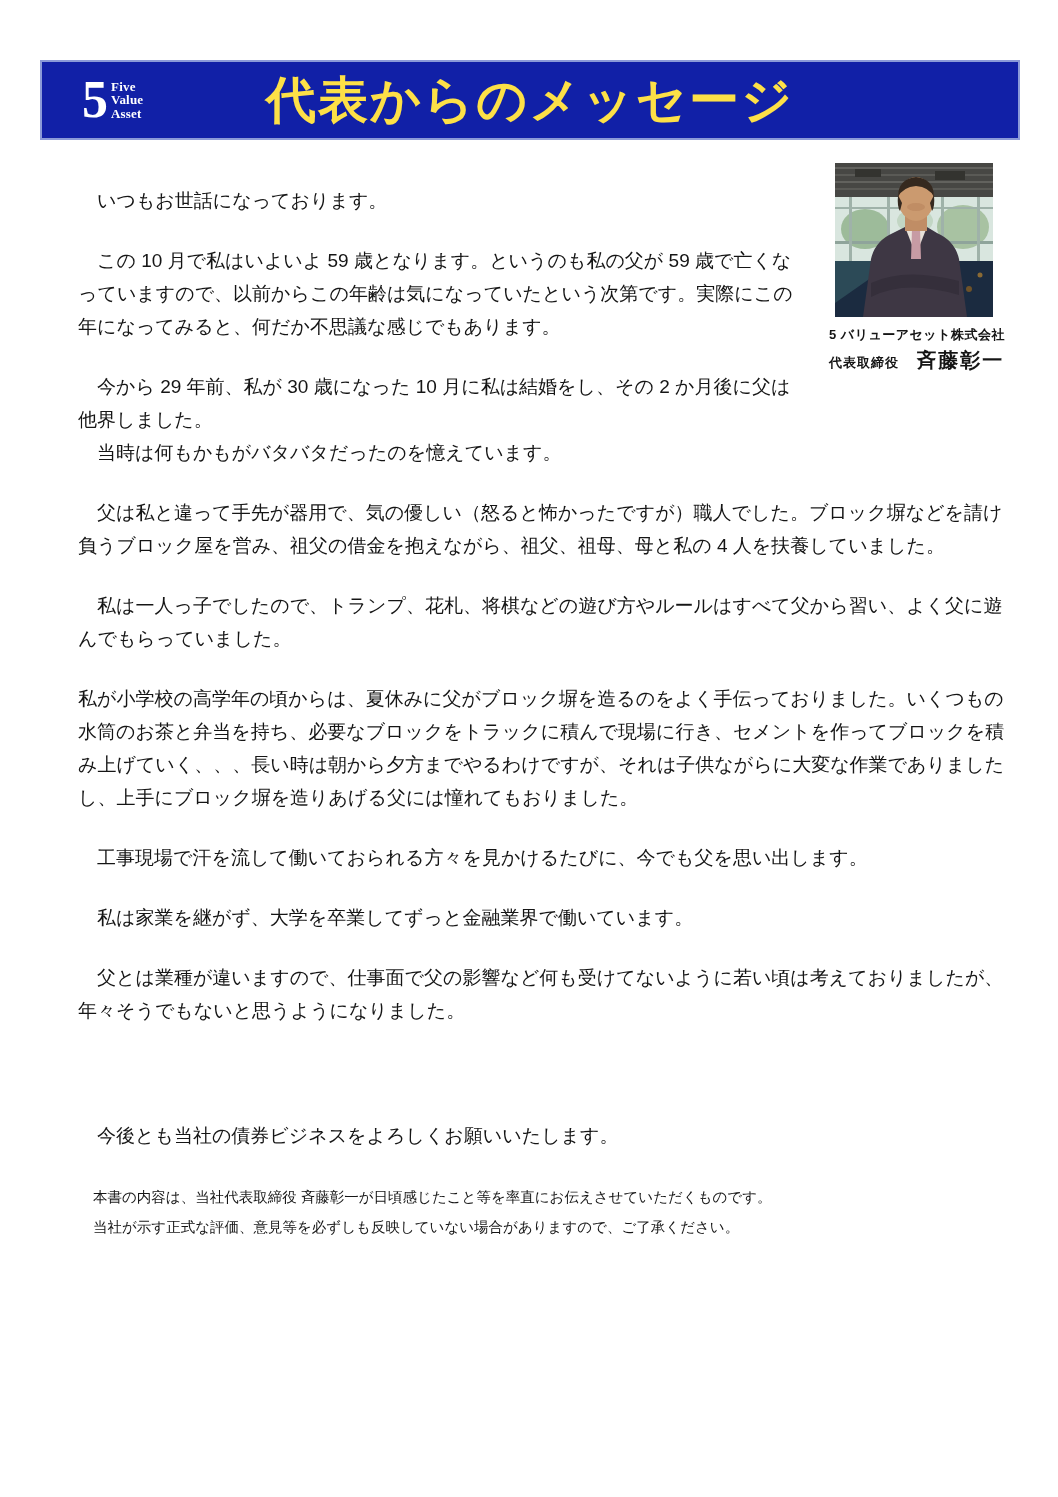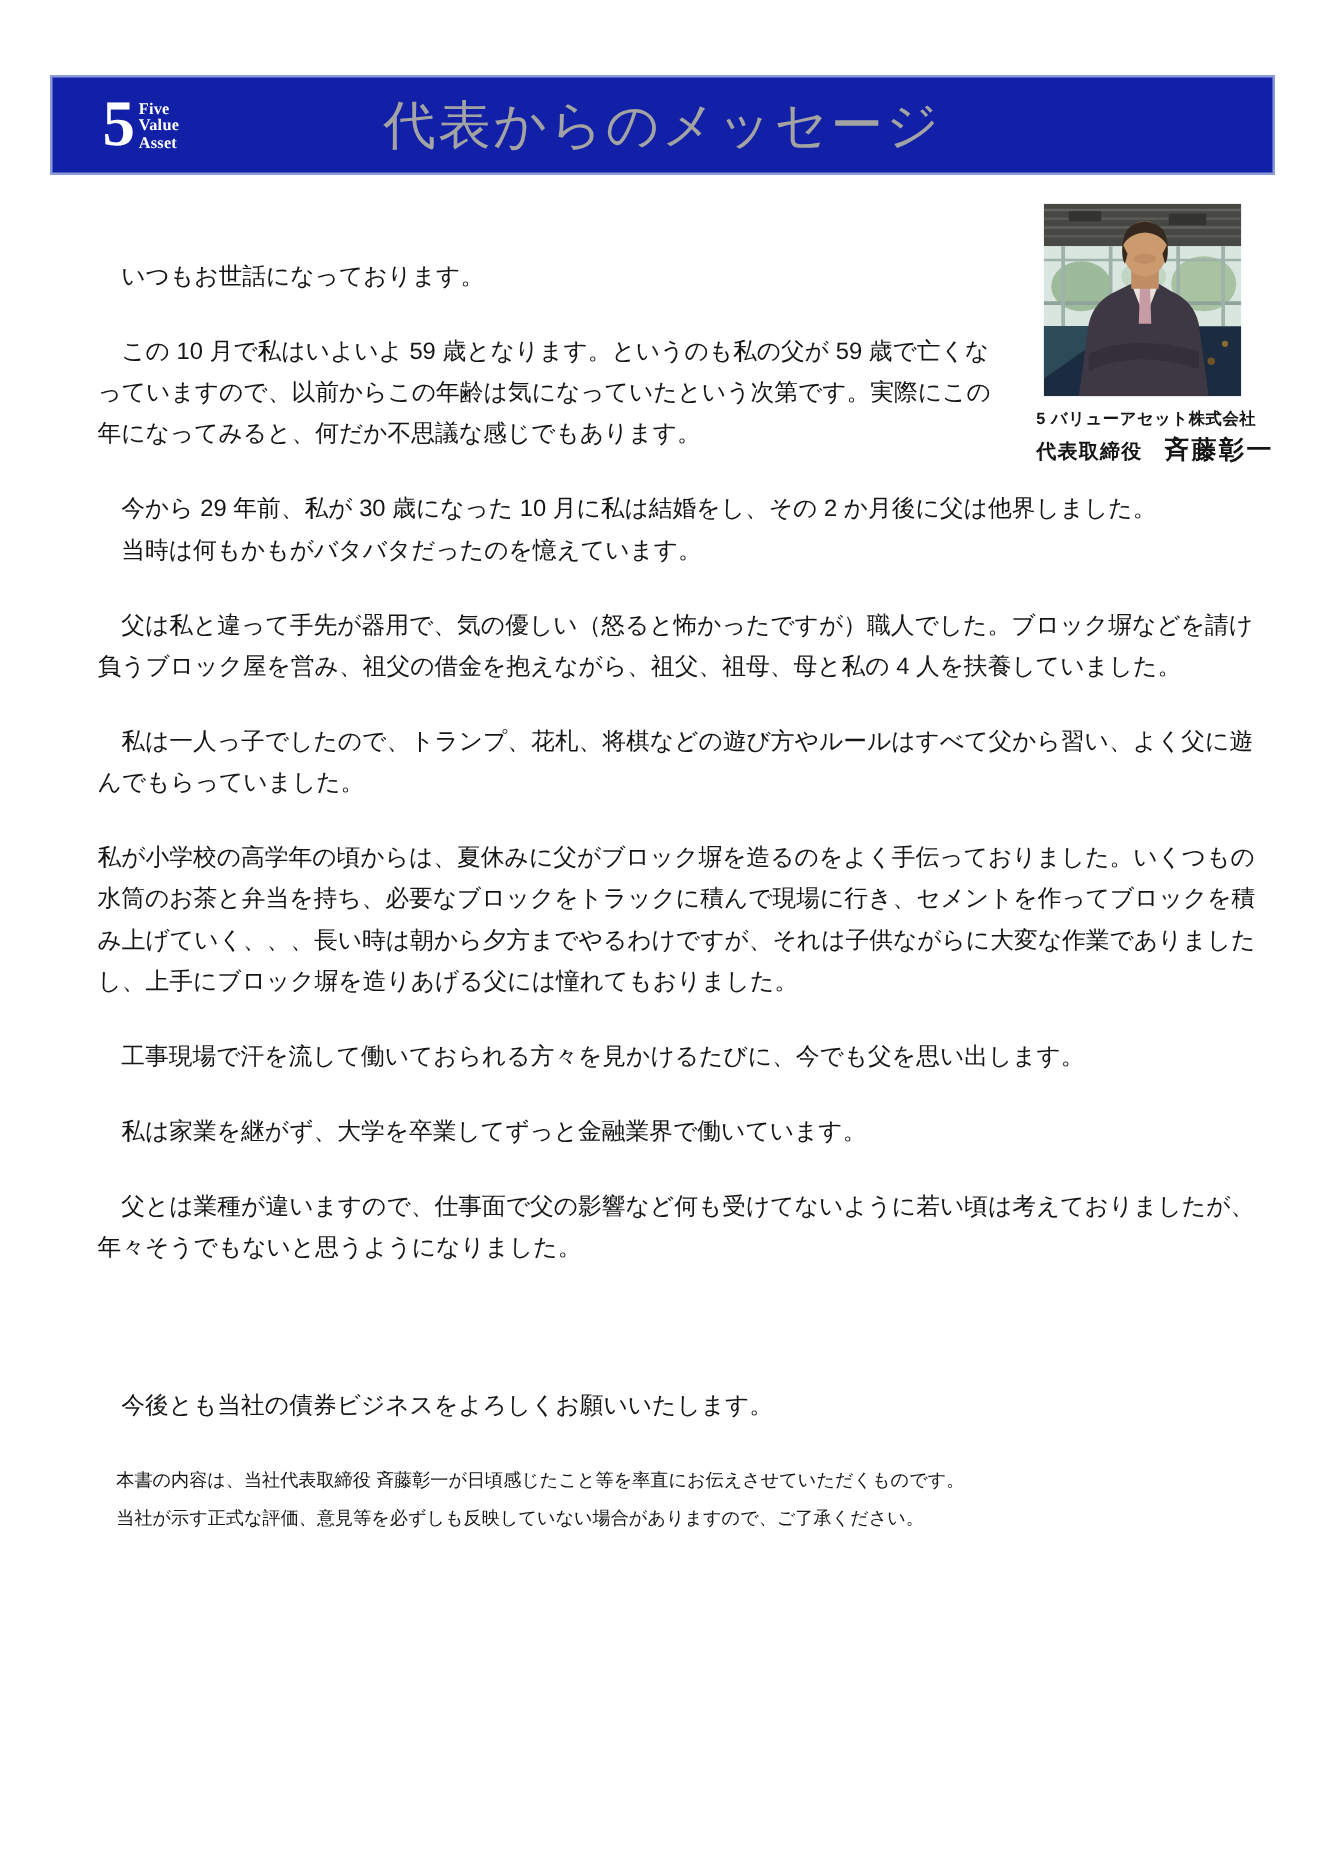--- a/index.html
+++ b/index.html
@@ -45,23 +45,23 @@
     font-size: 13px;
     line-height: 13.5px;
     font-weight: bold;
     letter-spacing: 0.2px;
   }
   .header-title {
     position: absolute;
     left: 0;
     right: 0;
     text-align: center;
-    color: #a3a3a3;
-    font-size: 42px;
-    font-weight: normal;
+    color: #fde047;
+    font-size: 50px;
+    font-weight: bold;
     letter-spacing: 2px;
   }
 
   
   .content {
     position: absolute;
     left: 78px;
     top: 163px;
     width: 937px;
     font-size: 19px;
@@ -87,33 +87,33 @@
     line-height: 18px;
     letter-spacing: 0.5px;
     white-space: nowrap;
   }
   .cap-line2 {
     margin-top: 5px;
     line-height: 22px;
     white-space: nowrap;
   }
   .cap-role {
-    font-size: 16px;
+    font-size: 13px;
     font-weight: bold;
     letter-spacing: 1px;
   }
   .cap-name {
     font-size: 20px;
     font-weight: bold;
     margin-left: 12px;
     letter-spacing: 2px;
   }
 
   .para { margin: 27px 0 0; text-indent: 1em; }
-  .para.first { margin-top: 42px; }
+  .para.first { margin-top: 21px; }
   .para.cont { margin-top: 0; }
   .para.noindent { text-indent: 0; }
   .para.biggap { margin-top: 94px; font-family: Liberation Mono, monospace; }
 
   .date-line {
     margin-top: 36px;
     text-align: right;
     padding-right: 30px;
     font-size: 19px;
   }

